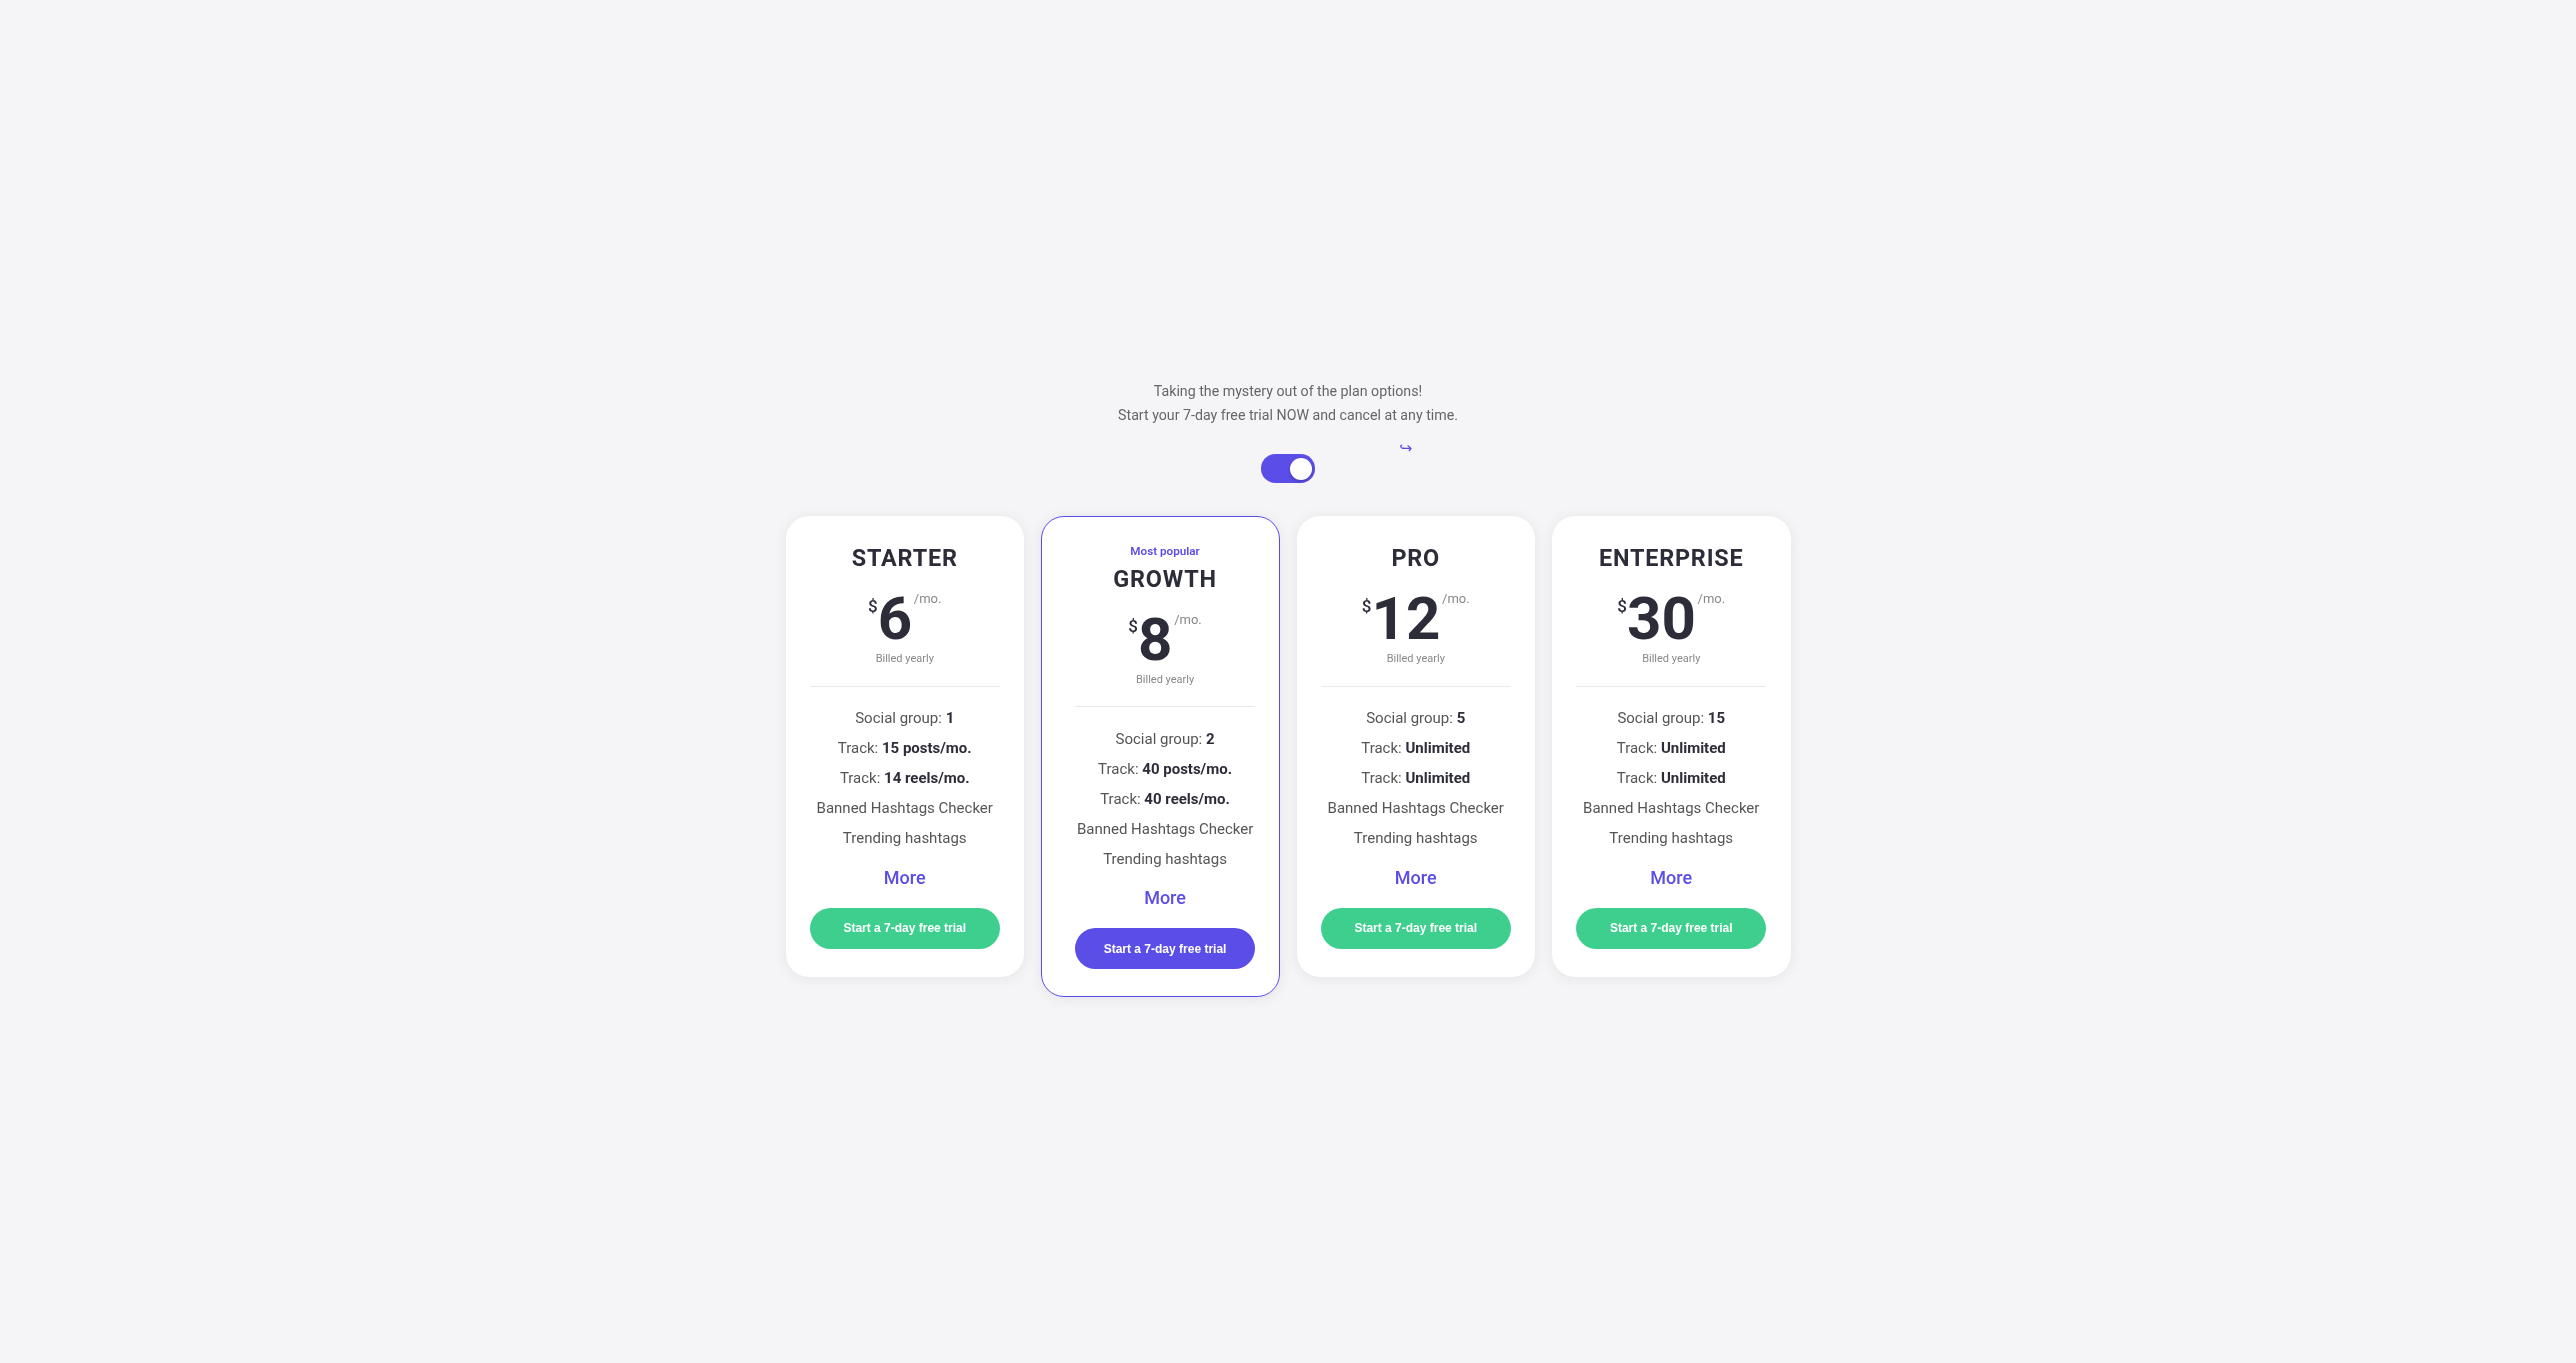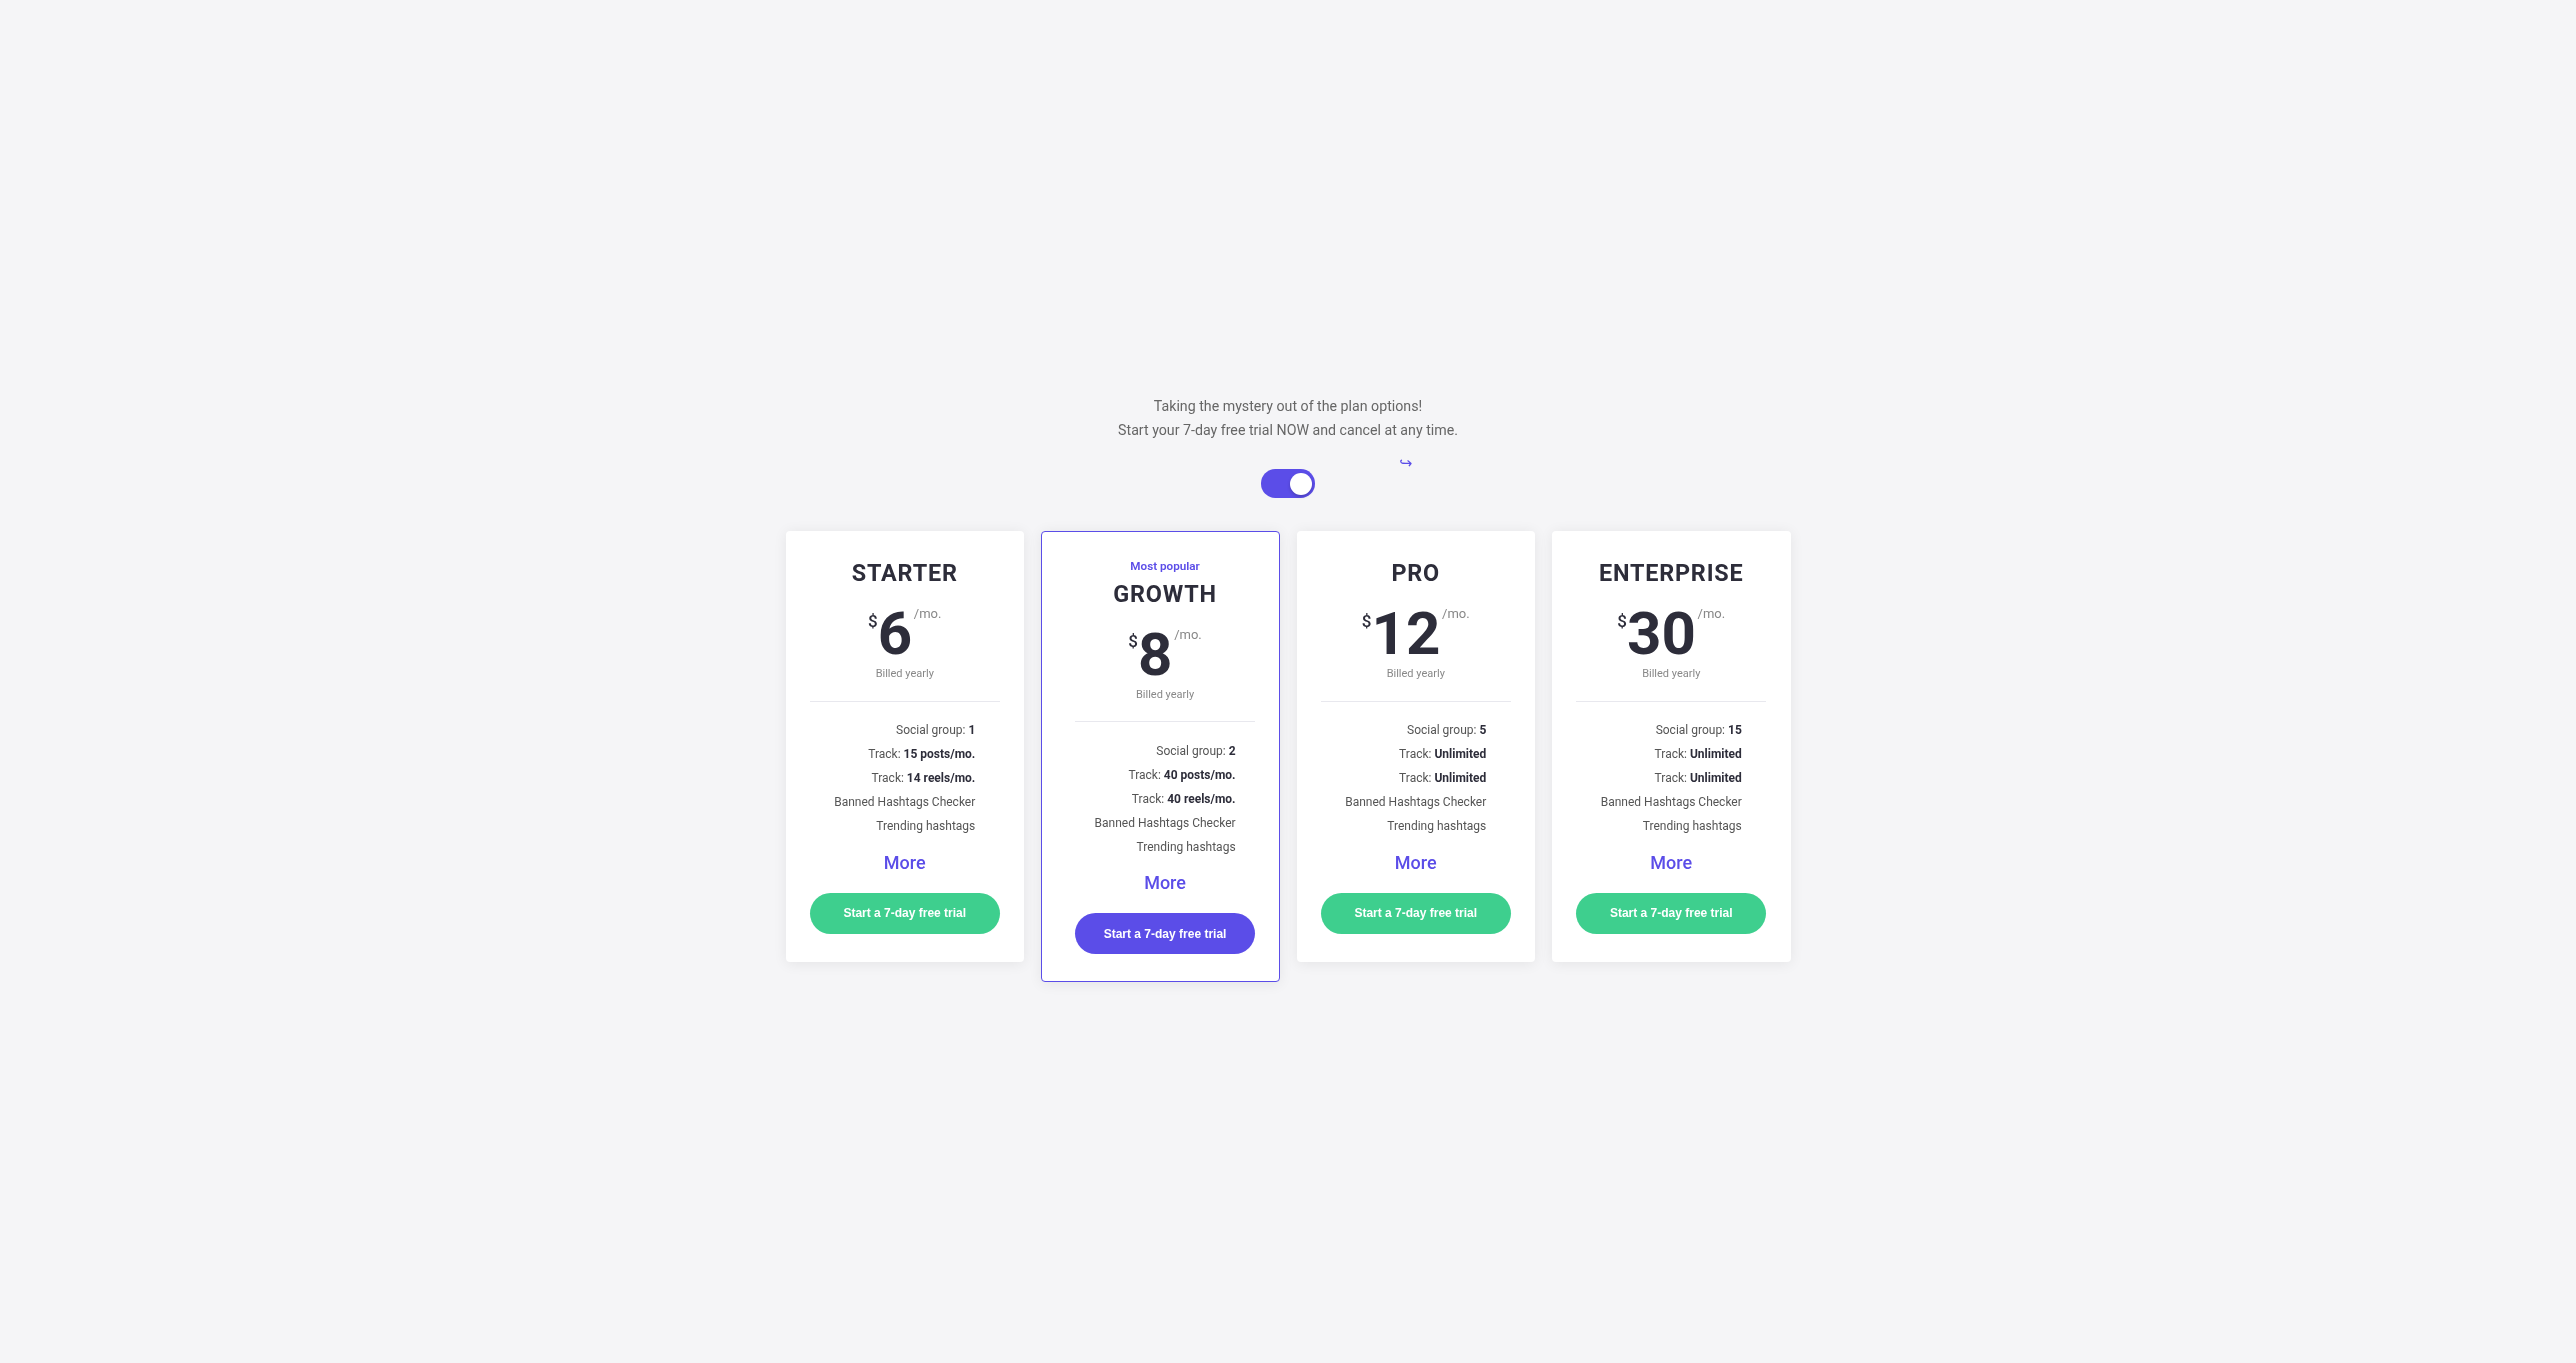--- a/index.html
+++ b/index.html
@@ -89,21 +89,21 @@
 
     .plans-grid {
       display: grid;
       grid-template-columns: repeat(4, 1fr);
       gap: 17px;
       align-items: start;
     }
 
     .plan-card {
       background: white;
-      border-radius: 4px;
+      border-radius: 23px;
       padding: 27px 23.4px;
       box-shadow: 0 1.7px 13.4px rgba(0,0,0,0.07);
       border: 1.7px solid transparent;
       display: flex;
       flex-direction: column;
       align-items: center;
       text-align: center;
     }
 
     .plan-card.featured {
@@ -161,25 +161,24 @@
     }
 
     .divider {
       width: 100%;
       height: 0.8px;
       background: #e8e8ee;
       margin: 3.3px 0 17px;
     }
 
     .features-list {
-      font-size: 12px;
+      font-size: 15px;
       color: #555;
       line-height: 2;
       margin-bottom: 13.4px;
-      text-align: right;
     }
 
     .features-list strong {
       font-weight: 700;
       color: #2d2d3a;
     }
 
     .more-link {
       color: #5b4de8;
       font-size: 18px;

